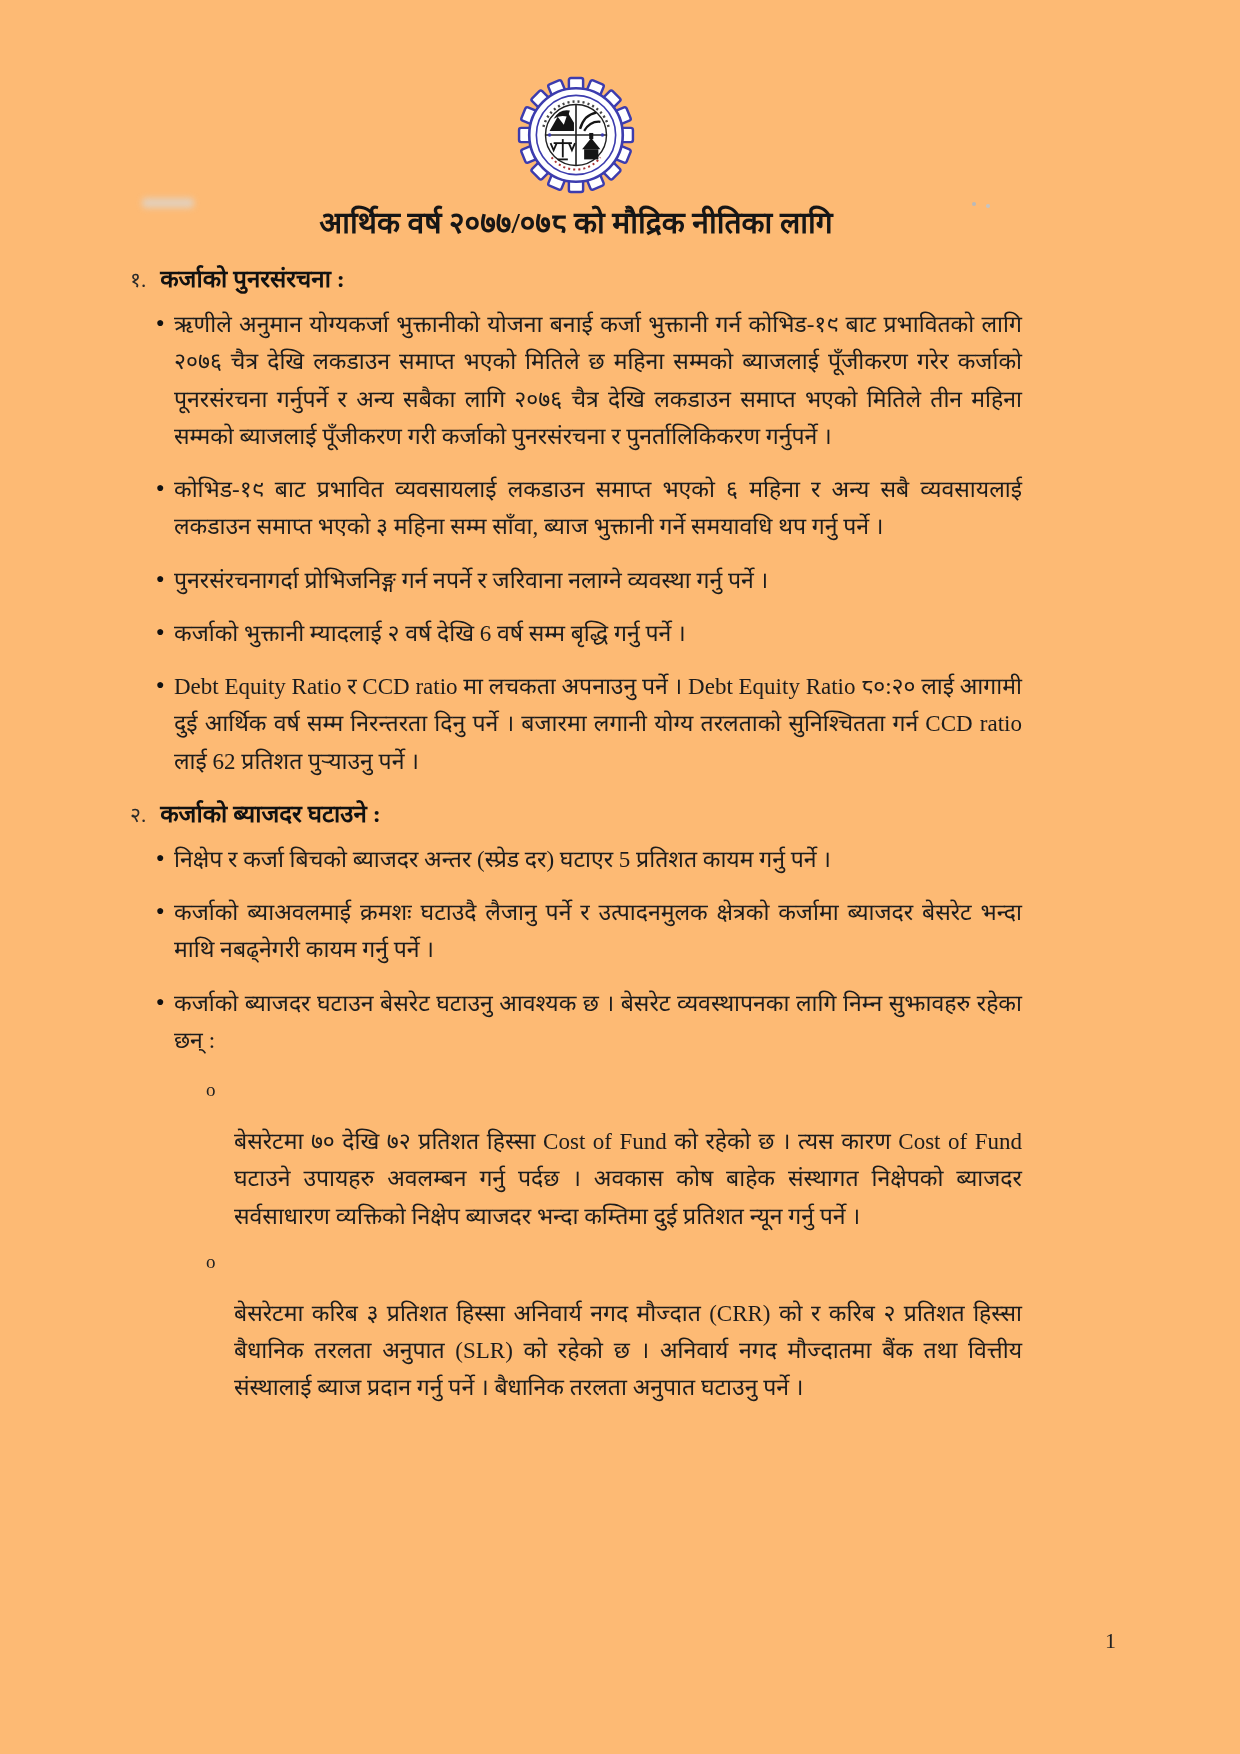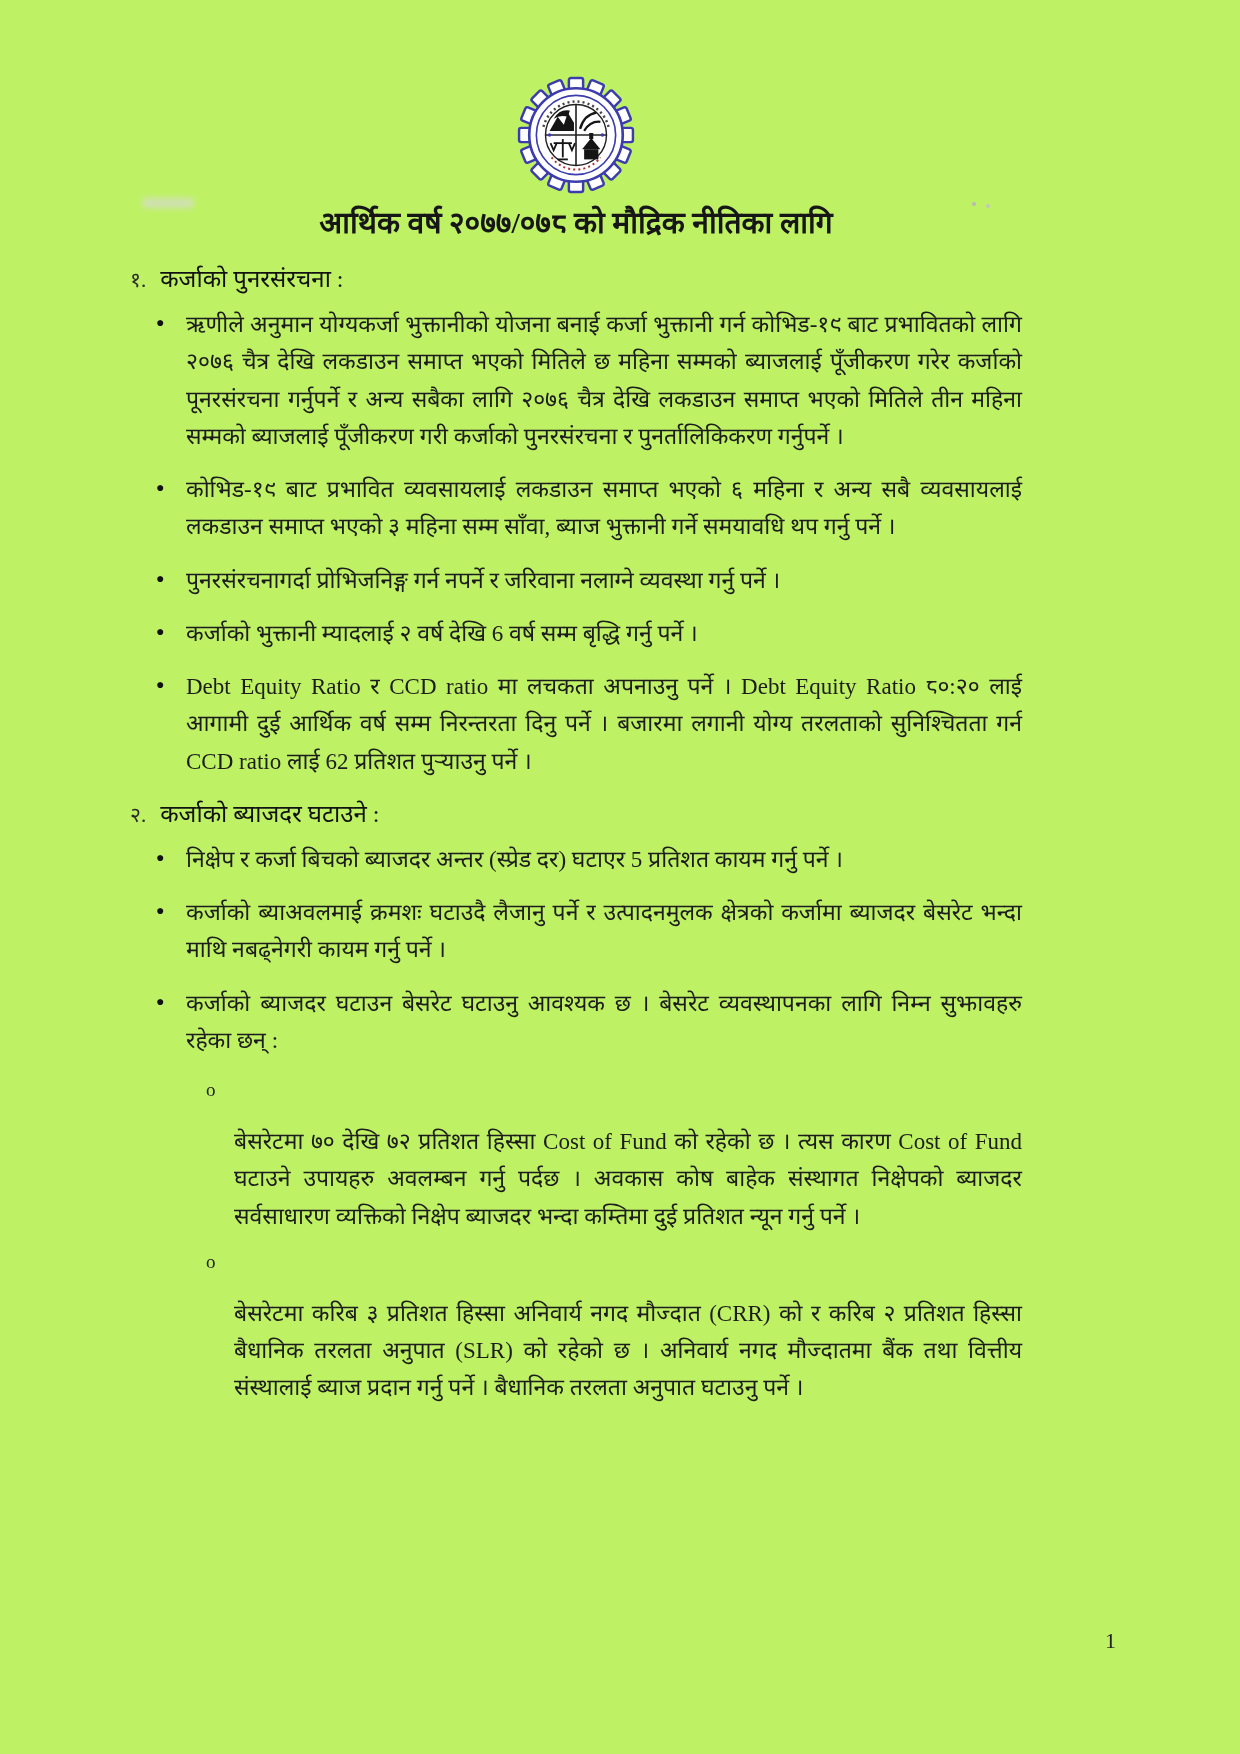--- a/index.html
+++ b/index.html
@@ -1,20 +1,20 @@
 <!DOCTYPE html>
 <html lang="ne"><head>
 <meta charset="utf-8">
 <style>
   html, body { margin: 0; padding: 0; background: #9a9a9a; }
   .page {
     width: 1240px;
     height: 1754px;
     margin: 0 auto;
-    background: #bef264;
+    background: #fdba74;
     position: relative;
     box-sizing: border-box;
     padding: 74px 218px 0 130px;
     font-family: "Liberation Serif", "DejaVu Serif", serif;
     color: #1c1c1c;
     overflow: hidden;
   }
   .logo-wrap {
     width: 122px;
     height: 122px;
@@ -36,38 +36,37 @@
     font-size: 24px;
     margin: 14px 0 12px 0;
   }
   .section-number {
     font-size: 21px;
     font-weight: 400;
     margin-right: 14px;
     color: #2a2a2a;
     flex: none;
   }
-  .section-title { font-weight: 400; color: #111; text-align: center; }
+  .section-title { font-weight: 700; color: #111; text-align: center; }
   .bullet {
     display: flex;
     margin: 12px 0 16px 26px;
   }
   .bullet-marker {
     flex: none;
     width: 18px;
     font-size: 14px;
     padding-top: 9px;
     color: #111;
   }
   .bullet-text {
     flex: 1;
     font-size: 23px;
     line-height: 1.62;
     text-align: justify;
-    margin-left: 12px;
   }
   .sub-bullets { margin-left: 76px; }
   .sub-bullet {
     display: flex;
     margin: 8px 0 12px 0;
   }
   .sub-bullet-marker {
     flex: none;
     width: 18px;
     font-size: 19px;

